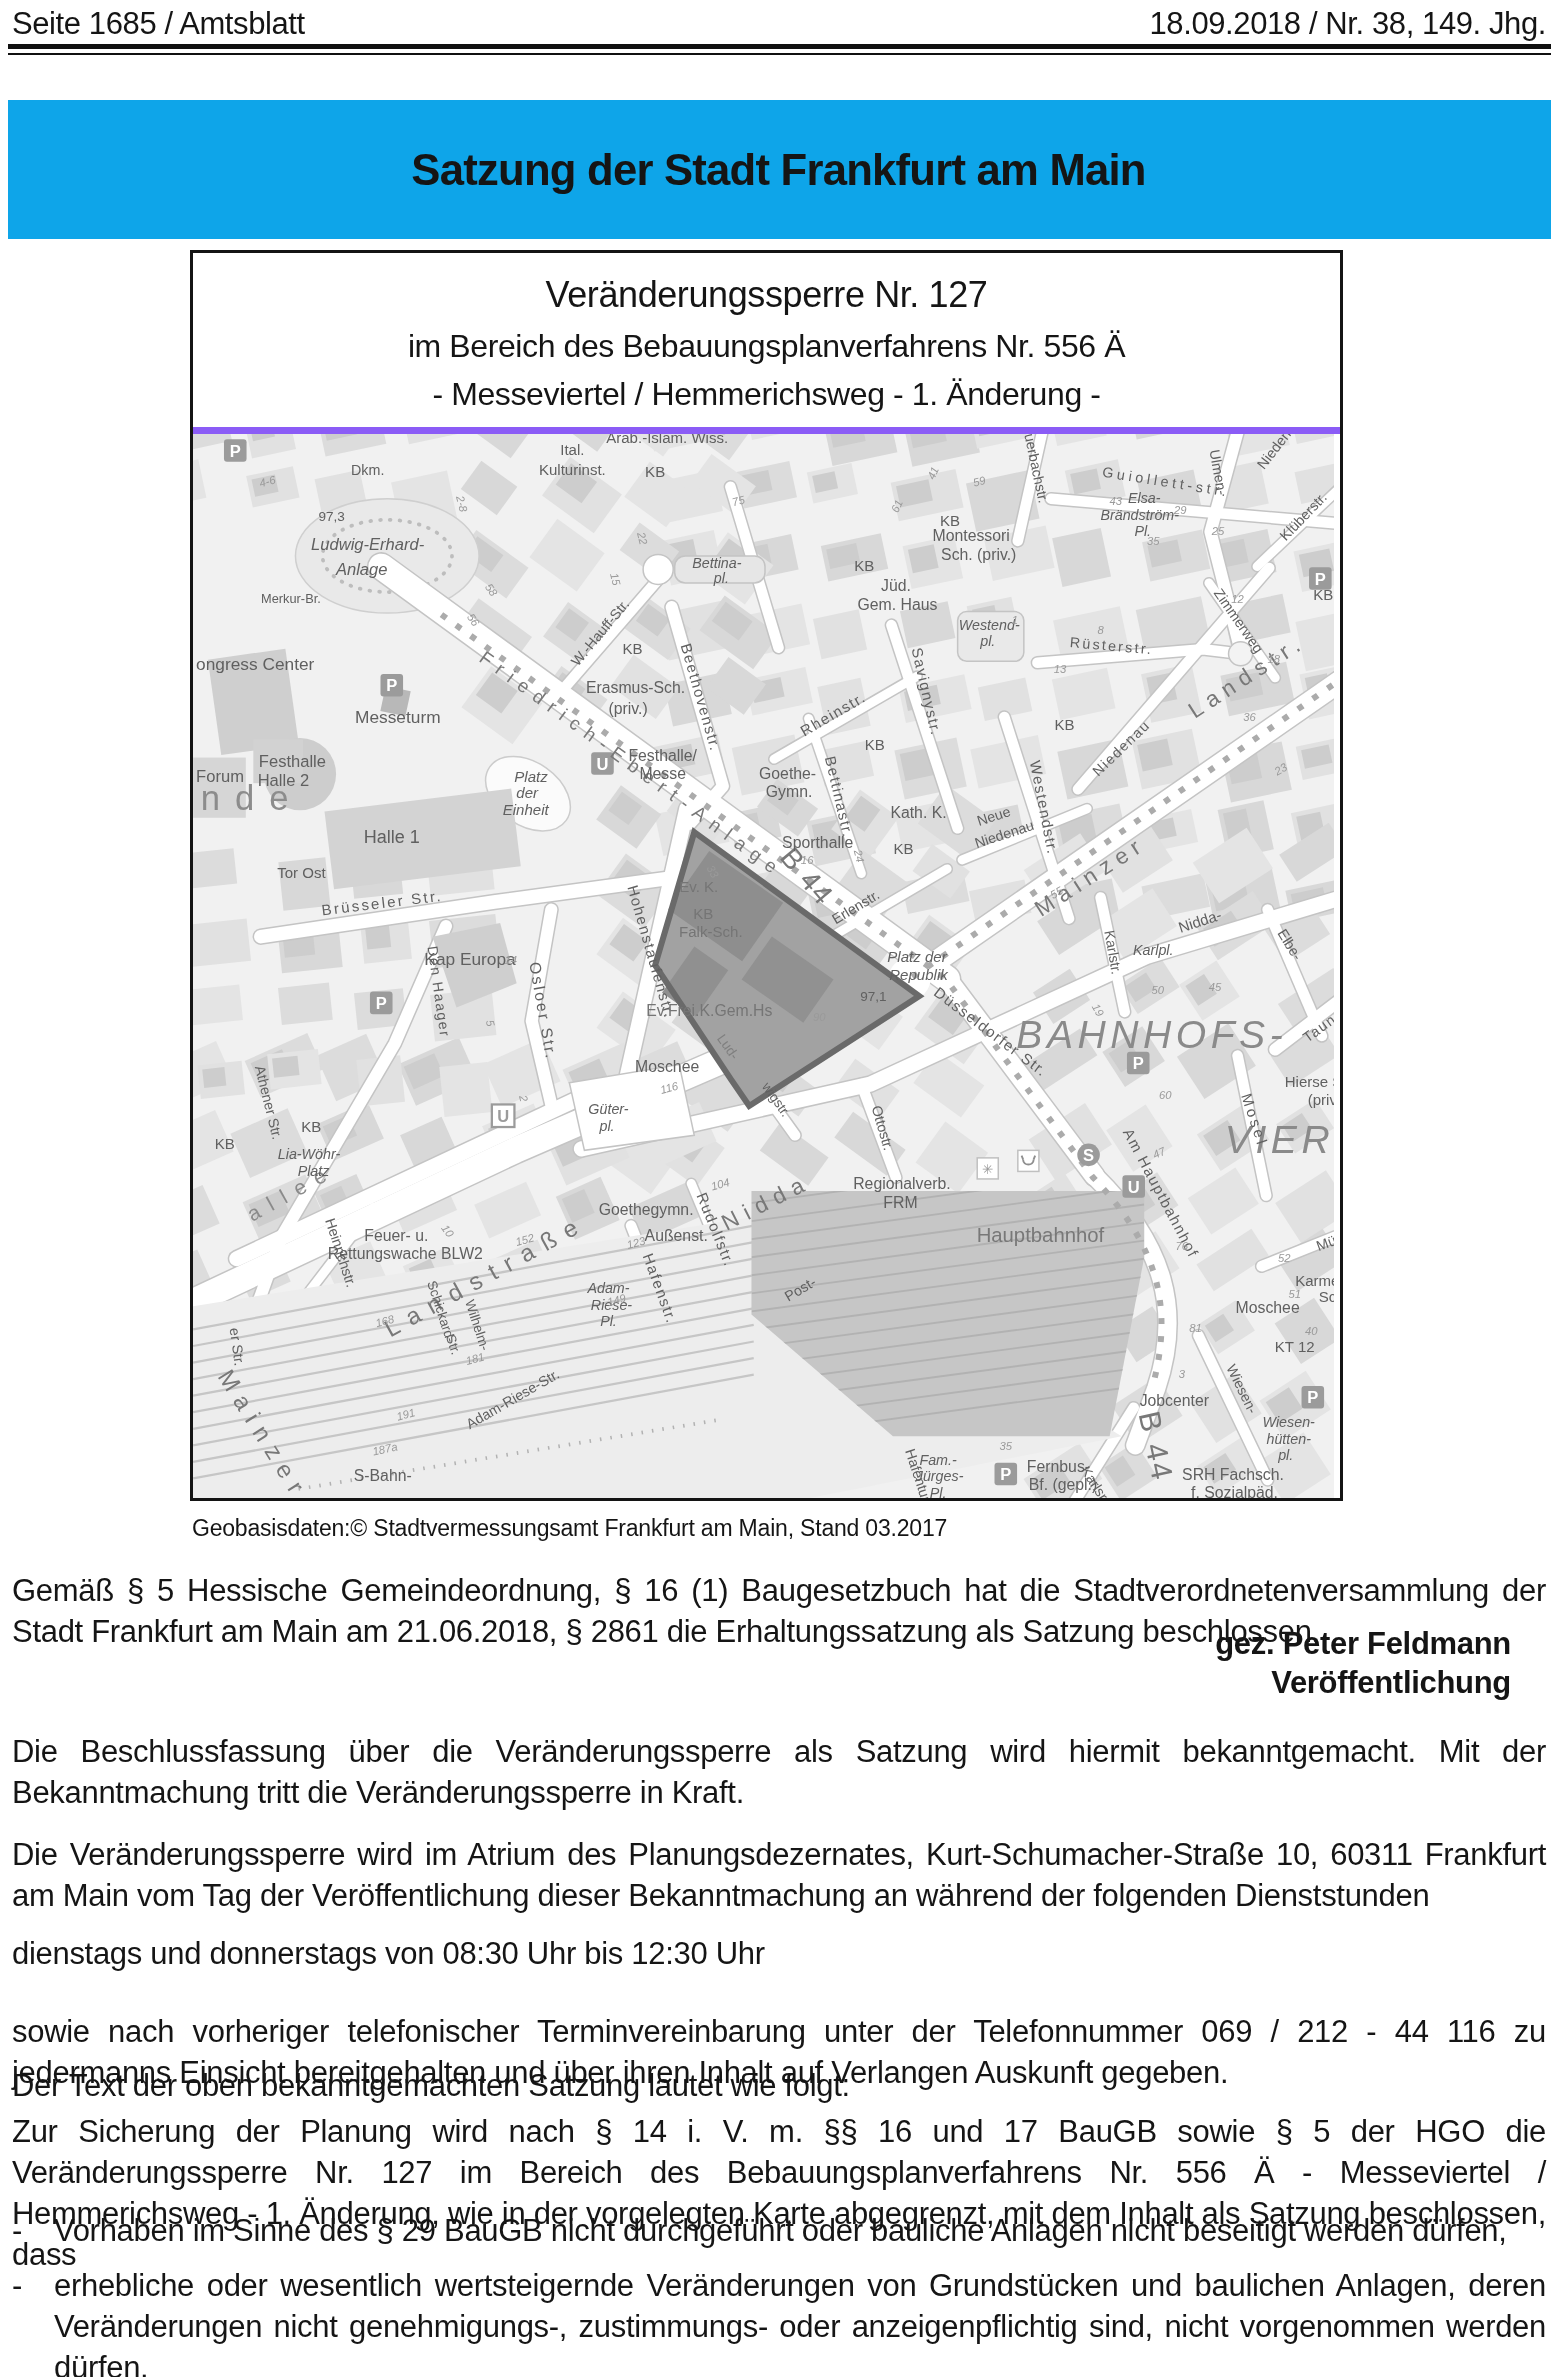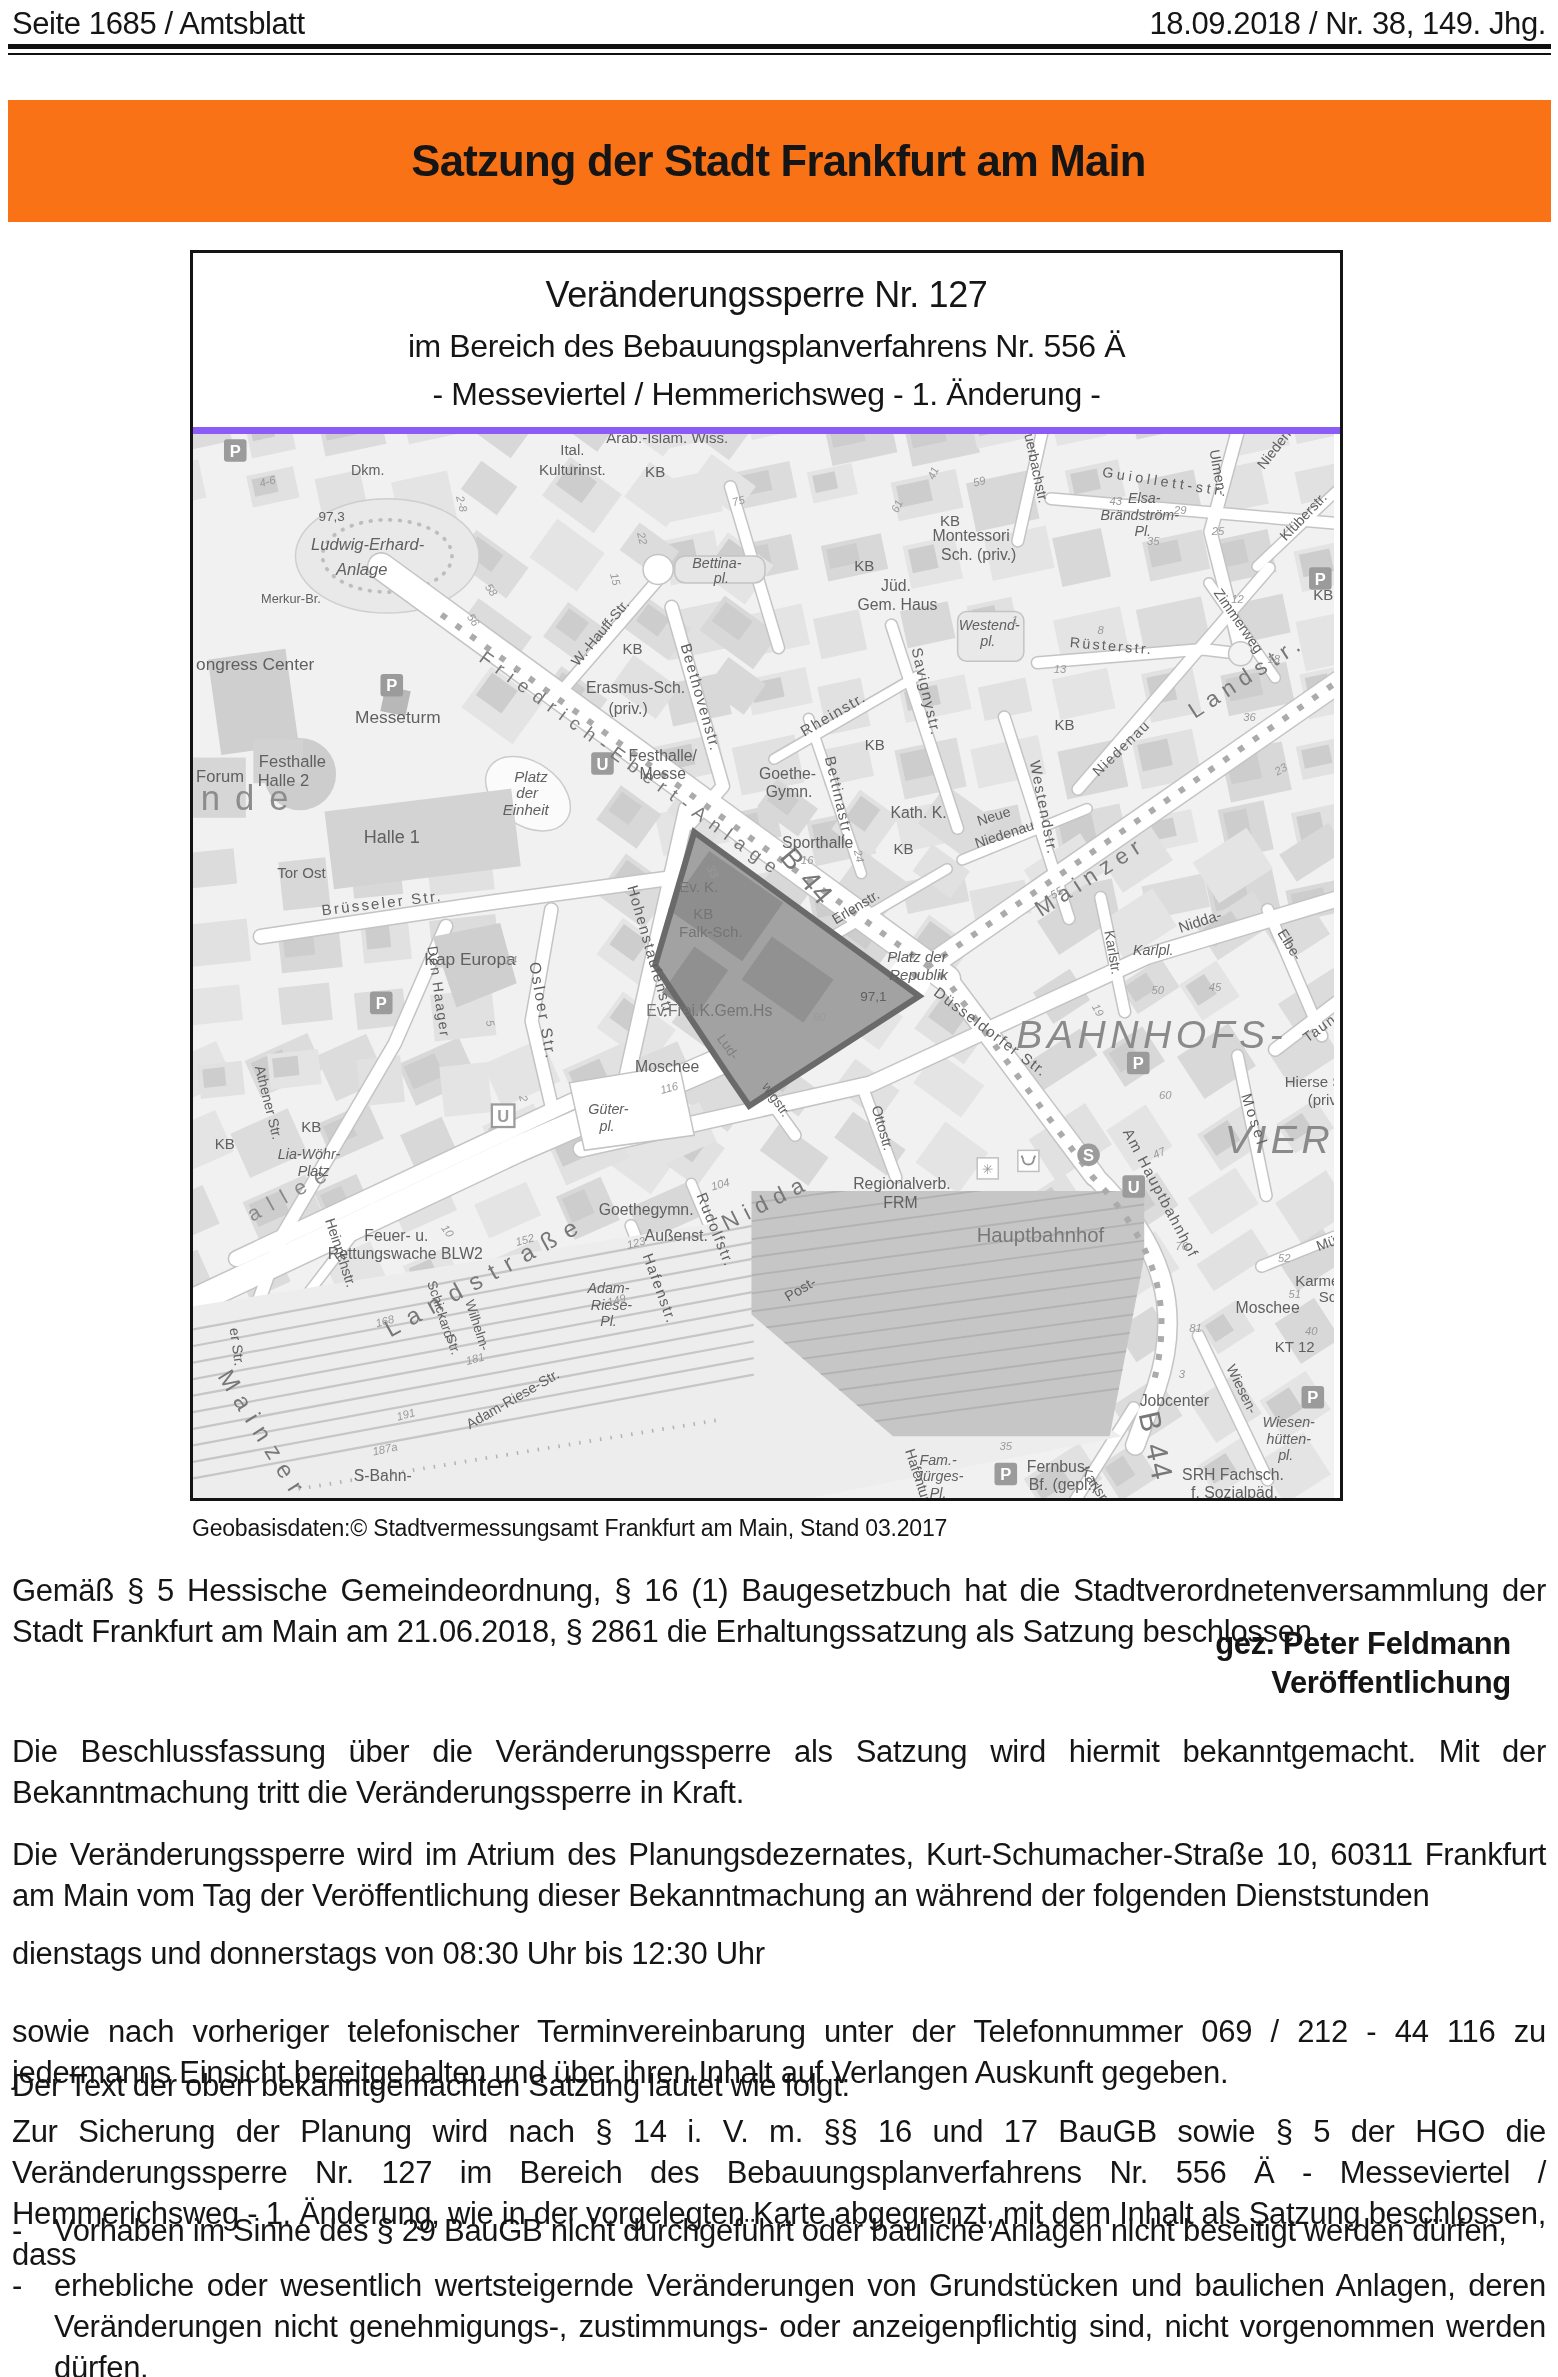--- a/index.html
+++ b/index.html
@@ -3,21 +3,21 @@
 <meta charset="utf-8">
 <style>
   html,body{margin:0;padding:0;background:#ffffff;}
   .page{position:relative;width:1558px;height:2377px;background:#fff;overflow:hidden;
         font-family:"Liberation Sans",sans-serif;color:#151515;}
   .hdr{position:absolute;top:6px;font-size:31px;letter-spacing:-0.4px;white-space:nowrap;}
   .hdr-left{left:12px;}
   .hdr-right{right:12px;text-align:right;}
   .rule1{position:absolute;left:7.5px;right:7.5px;top:44px;height:4.5px;background:#101010;}
   .rule2{position:absolute;left:7.5px;right:7.5px;top:53px;height:1.5px;background:#101010;}
-  .banner{position:absolute;left:7.5px;right:7.5px;top:100px;height:122px;background:#f97316;
+  .banner{position:absolute;left:7.5px;right:7.5px;top:100px;height:139px;background:#0ea5e9;
           display:flex;align-items:center;justify-content:center;}
   .banner h1{margin:0;font-size:45px;font-weight:bold;letter-spacing:-0.8px;transform:scaleX(.97);}
   .mapbox{position:absolute;left:190px;top:250px;width:1147px;border:3px solid #141414;background:#fff;}
   .maptitle{height:174px;text-align:center;border-bottom:7px solid #8b5cf6;}
   .mt1{padding-top:21px;font-size:36px;letter-spacing:-0.4px;}
   .mt2{padding-top:12px;font-size:32px;letter-spacing:-0.4px;}
   .mt3{padding-top:10.5px;font-size:32px;letter-spacing:-0.4px;}
   #map{display:block;width:1141px;height:1064px;background:#f1f1f1;}
   .caption{position:absolute;left:192px;top:1515px;font-size:23px;letter-spacing:-0.2px;}
   .para{position:absolute;left:12px;width:1534px;font-size:31px;line-height:41px;

